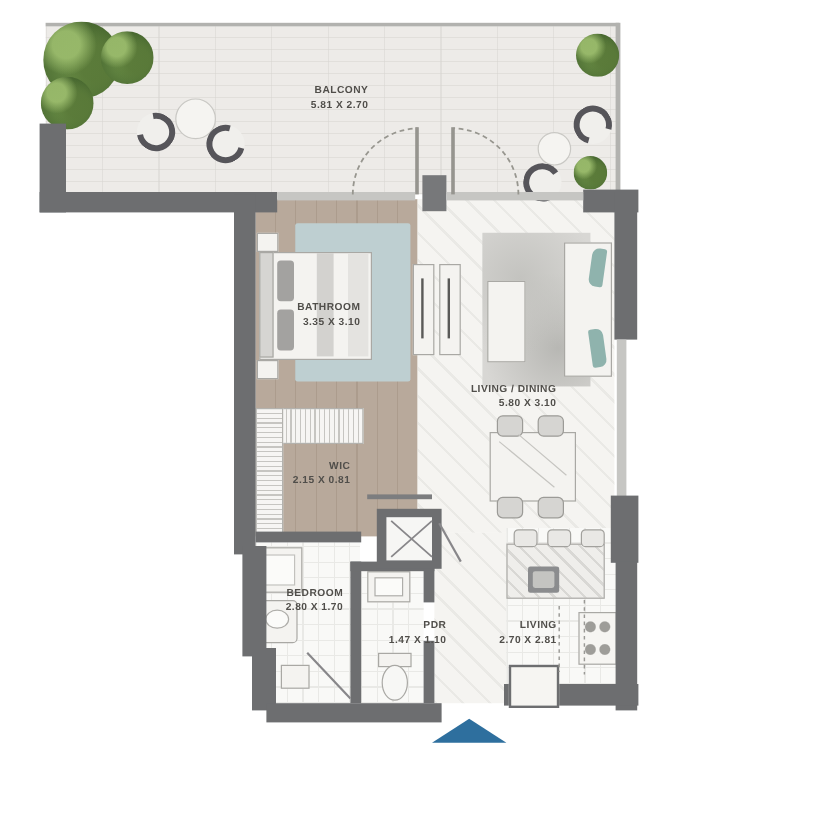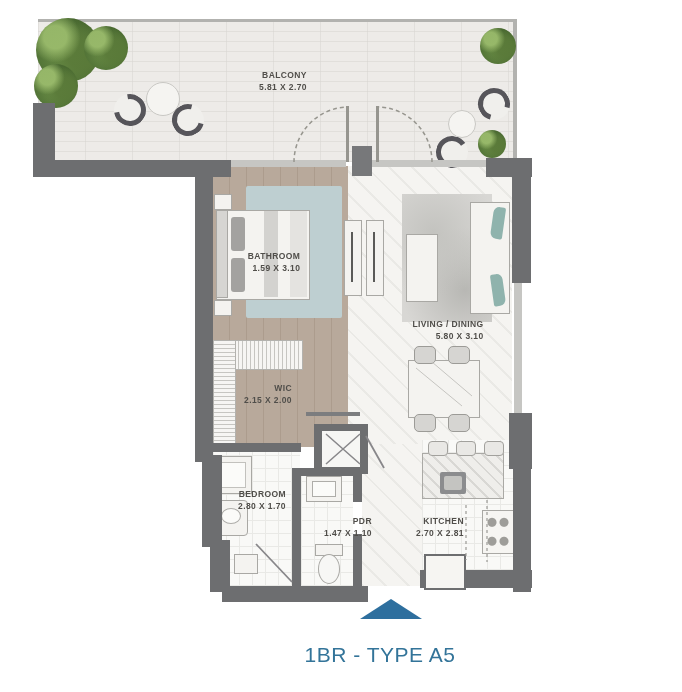--- a/index.html
+++ b/index.html
@@ -171,39 +171,38 @@
     <path d="M 466 505 L 466 560" stroke="#9a9995" stroke-width="1.2" stroke-dasharray="3 3"></path>
     <path d="M 416 368 L 462 406 M 432 362 L 472 396" stroke="#c6c5c1" stroke-width="1"></path>
   </svg>
 
   <div class="lbl" style="left:283px;top:81px;">
     <div>BALCONY</div>
     <div>5.81 X 2.70</div>
   </div>
   <div class="lbl" style="left:274px;top:262px;">
     <div>BATHROOM</div>
-    <div>1.59 X 3.10</div>
-  </div>
-  <div class="lbl" style="left:448px;top:330px;">
+    <div>3.35 X 3.10</div>
+  </div>
+  <div class="lbl" style="left:428px;top:330px;">
     <div>LIVING / DINING</div>
     <div>5.80 X 3.10</div>
   </div>
   <div class="lbl" style="left:268px;top:394px;">
     <div>WIC</div>
-    <div>2.15 X 2.00</div>
+    <div>2.15 X 0.81</div>
   </div>
   <div class="lbl" style="left:262px;top:500px;">
     <div>BEDROOM</div>
     <div>2.80 X 1.70</div>
   </div>
   <div class="lbl" style="left:348px;top:527px;">
     <div>PDR</div>
     <div>1.47 X 1.10</div>
   </div>
   <div class="lbl" style="left:440px;top:527px;">
-    <div>KITCHEN</div>
+    <div>LIVING</div>
     <div>2.70 X 2.81</div>
   </div>
 
   <div id="entry-arrow"></div>
-  <div id="title">1BR - TYPE A5</div>
 
 </div>
 
 </body></html>

